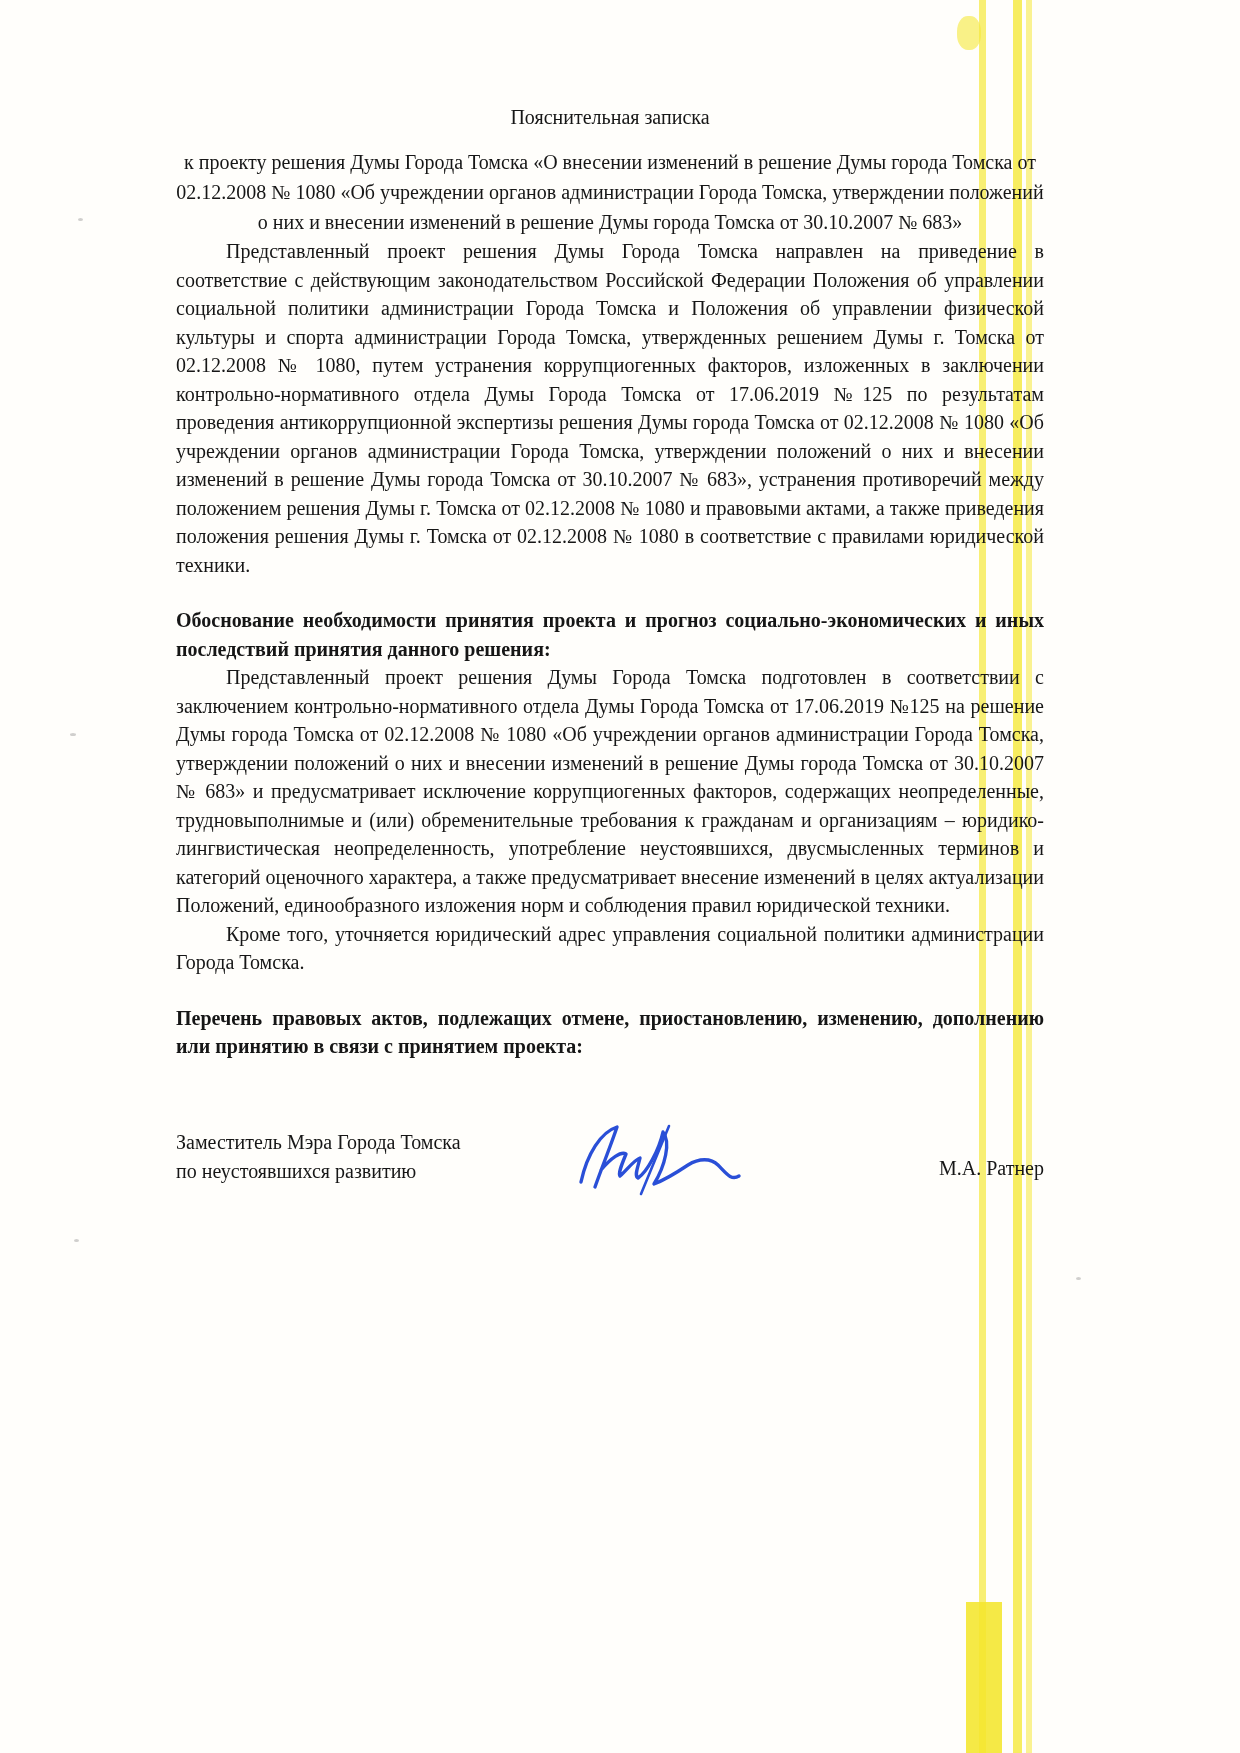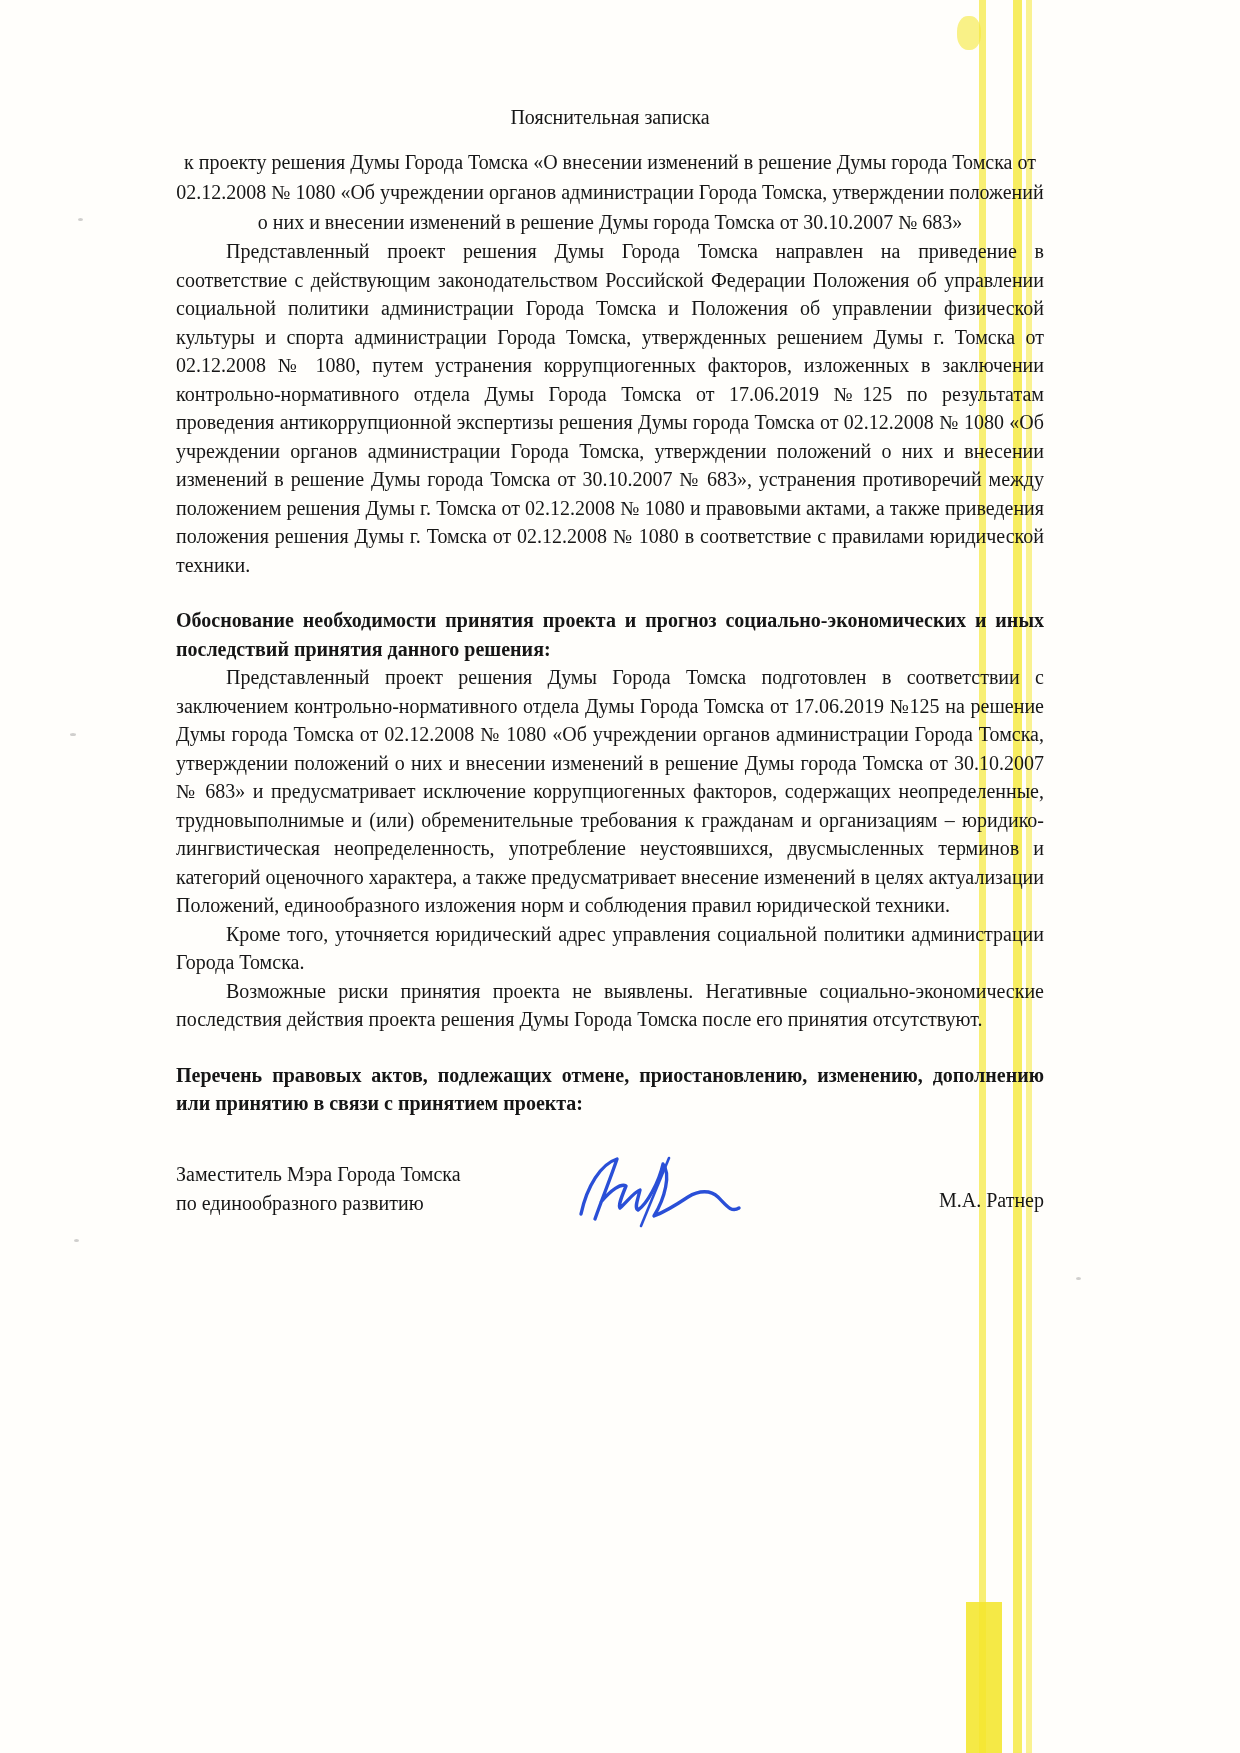--- a/index.html
+++ b/index.html
@@ -65,21 +65,21 @@
   .sec-heading.first { margin-top: 9px; }
   .sec-heading.spaced { margin-top: 27px; }
   .para {
     margin: 0;
     text-align: justify;
     text-indent: 50px;
   }
   .signature-row {
     display: flex;
     align-items: flex-start;
-    margin-top: 42px;
+    margin-top: 67px;
   }
   .sig-position {
     line-height: 29px;
     white-space: nowrap;
   }
   .sig-scribble {
     margin: -10px 0 0 110px;
     flex: 0 0 auto;
   }
   .sig-name {
@@ -119,28 +119,27 @@
     <div class="doc-title">
       <div class="t-line1">Пояснительная записка</div>
       <div class="t-rest">к проекту решения Думы Города Томска «О внесении изменений в решение Думы города Томска от 02.12.2008 № 1080 «Об учреждении органов администрации Города Томска, утверждении положений о них и внесении изменений в решение Думы города Томска от 30.10.2007 № 683»</div>
     </div>
 
     <p class="para">Представленный проект решения Думы Города Томска направлен на приведение в соответствие с действующим законодательством Российской Федерации  Положения об управлении социальной политики администрации Города Томска и Положения об управлении физической культуры и спорта администрации Города Томска, утвержденных решением Думы г. Томска от 02.12.2008 № 1080, путем устранения коррупциогенных факторов, изложенных в заключении контрольно-нормативного отдела Думы Города Томска от 17.06.2019 №125 по результатам проведения антикоррупционной экспертизы решения Думы города Томска от 02.12.2008 № 1080 «Об учреждении органов администрации Города Томска, утверждении положений о них и внесении изменений в решение Думы города Томска от 30.10.2007 № 683», устранения противоречий между положением решения Думы г. Томска от 02.12.2008 № 1080  и правовыми актами, а также приведения положения решения Думы г. Томска от 02.12.2008 № 1080  в соответствие с правилами юридической техники.</p>
 
     <p class="sec-heading spaced">Обоснование необходимости принятия проекта и прогноз социально-экономических и иных последствий принятия данного решения:</p>
     <p class="para">Представленный проект решения Думы Города Томска подготовлен в соответствии с заключением контрольно-нормативного отдела Думы Города Томска от 17.06.2019 №125 на решение Думы города Томска от 02.12.2008 № 1080 «Об учреждении органов администрации Города Томска, утверждении положений о них и внесении изменений в решение Думы города Томска от 30.10.2007 № 683» и предусматривает исключение коррупциогенных факторов, содержащих неопределенные, трудновыполнимые и (или) обременительные требования к гражданам и организациям – юридико-лингвистическая неопределенность, употребление неустоявшихся, двусмысленных терминов и категорий оценочного характера, а также предусматривает внесение изменений в целях актуализации Положений, единообразного изложения норм и соблюдения правил юридической техники.</p>
     <p class="para">Кроме того, уточняется юридический адрес управления социальной политики администрации Города Томска.</p>
-    <p class="para">Возможные риски принятия проекта не выявлены. Негативные социально-экономические последствия действия проекта решения Думы Города Томска после его принятия отсутствуют.</p>
 
     <p class="sec-heading spaced">Перечень правовых актов, подлежащих отмене, приостановлению, изменению, дополнению или принятию в связи с принятием проекта:</p>
 
     <div class="signature-row">
       <div class="sig-position">
         <div>Заместитель Мэра Города Томска</div>
-        <div>по единообразного развитию</div>
+        <div>по неустоявшихся развитию</div>
       </div>
       <svg class="sig-scribble" width="175" height="85" viewBox="0 0 175 85">
         <path d="M10,64 C16,36 30,14 46,9 C40,27 31,49 24,69
                  M30,52 C40,40 50,33 55,36 C51,46 47,55 49,58
                  C56,52 63,42 69,40 C67,49 63,58 67,60
                  C76,54 88,32 92,14
                  C100,24 94,48 83,66
                  C96,61 108,53 117,47
                  C128,40 140,40 147,47
                  C155,55 160,63 168,58" stroke="#2a4fd7" stroke-width="3.4" fill="none" stroke-linecap="round" stroke-linejoin="round"></path>

